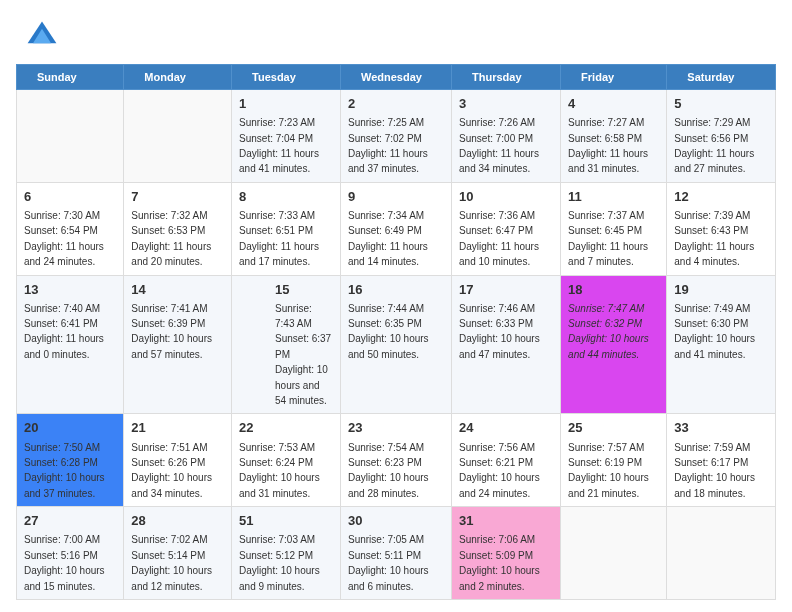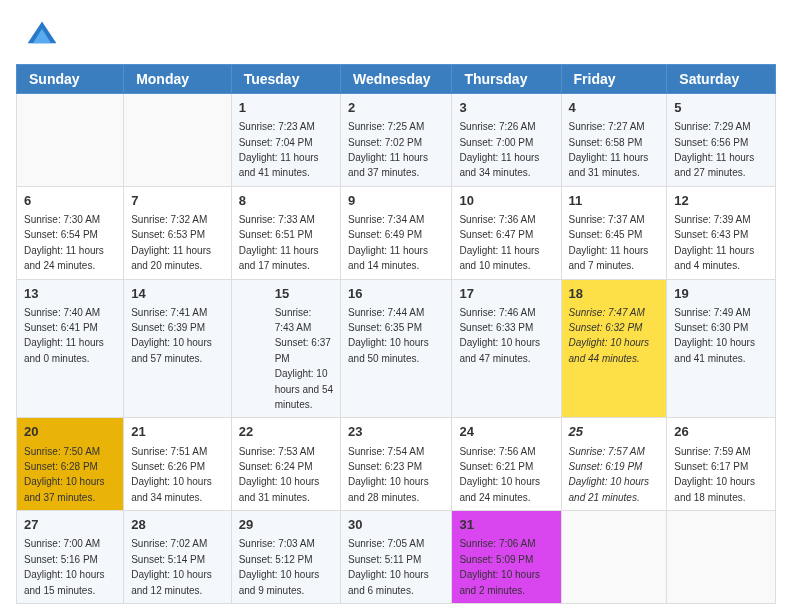--- a/index.html
+++ b/index.html
@@ -57,22 +57,22 @@
     .calendar {
       width: 100%;
       border-collapse: collapse;
       font-size: 11px;
       margin: 0 0 0 0;
     }
     .calendar th {
       background: #3a7ebf;
       color: #fff;
       text-align: left;
-      padding: 6px 12px;
-      font-size: 14px;
+      padding: 6px 20px;
+      font-size: 11px;
       font-weight: bold;
       border: 1px solid #5090cc;
     }
     .calendar td {
       vertical-align: top;
       padding: 5px 7px;
       border: 1px solid #ddd;
       width: 113px;
       min-height: 80px;
       background: #fff;
@@ -187,64 +187,64 @@
 Daylight: 10 hours and 57 minutes.</span></td>
           <td style="background: rgb(244, 247, 251); padding-left: 43px;"><span class="day-num">15</span><span class="day-info" style="white-space: pre-line;">Sunrise: 7:43 AM
 Sunset: 6:37 PM
 Daylight: 10 hours and 54 minutes.</span></td>
           <td style="background: rgb(244, 247, 251);"><span class="day-num">16</span><span class="day-info" style="white-space: pre-line;">Sunrise: 7:44 AM
 Sunset: 6:35 PM
 Daylight: 10 hours and 50 minutes.</span></td>
           <td style="background: rgb(244, 247, 251);"><span class="day-num">17</span><span class="day-info" style="white-space: pre-line;">Sunrise: 7:46 AM
 Sunset: 6:33 PM
 Daylight: 10 hours and 47 minutes.</span></td>
-          <td style="background: #fde047; margin-top: 16px;"><span class="day-num">18</span><span class="day-info" style="white-space: pre-line; font-style: italic;">Sunrise: 7:47 AM
+          <td style="background: #d946ef; margin-top: 16px;"><span class="day-num">18</span><span class="day-info" style="white-space: pre-line; font-style: italic;">Sunrise: 7:47 AM
 Sunset: 6:32 PM
 Daylight: 10 hours and 44 minutes.</span></td>
           <td style="background: rgb(244, 247, 251);"><span class="day-num">19</span><span class="day-info" style="white-space: pre-line; margin-top: 18px;">Sunrise: 7:49 AM
 Sunset: 6:30 PM
 Daylight: 10 hours and 41 minutes.</span></td>
         </tr>
         <tr>
-          <td style="background: #eab308;"><span class="day-num">20</span><span class="day-info" style="white-space: pre-line;">Sunrise: 7:50 AM
+          <td style="background: #3b82f6;"><span class="day-num">20</span><span class="day-info" style="white-space: pre-line;">Sunrise: 7:50 AM
 Sunset: 6:28 PM
 Daylight: 10 hours and 37 minutes.</span></td>
           <td style="background: rgb(255, 255, 255);"><span class="day-num">21</span><span class="day-info" style="white-space: pre-line;">Sunrise: 7:51 AM
 Sunset: 6:26 PM
 Daylight: 10 hours and 34 minutes.</span></td>
           <td style="background: rgb(255, 255, 255);"><span class="day-num">22</span><span class="day-info" style="white-space: pre-line;">Sunrise: 7:53 AM
 Sunset: 6:24 PM
 Daylight: 10 hours and 31 minutes.</span></td>
           <td style="background: rgb(255, 255, 255);"><span class="day-num">23</span><span class="day-info" style="white-space: pre-line;">Sunrise: 7:54 AM
 Sunset: 6:23 PM
 Daylight: 10 hours and 28 minutes.</span></td>
           <td style="background: rgb(255, 255, 255); margin-left: 33px;"><span class="day-num">24</span><span class="day-info" style="white-space: pre-line;">Sunrise: 7:56 AM
 Sunset: 6:21 PM
 Daylight: 10 hours and 24 minutes.</span></td>
-          <td style="background: rgb(255, 255, 255); font-style: italic;"><span class="day-num">25</span><span class="day-info" style="white-space: pre-line;">Sunrise: 7:57 AM
+          <td style="background: rgb(255, 255, 255);"><span class="day-num">25</span><span class="day-info" style="white-space: pre-line;">Sunrise: 7:57 AM
 Sunset: 6:19 PM
 Daylight: 10 hours and 21 minutes.</span></td>
-          <td style="background: rgb(255, 255, 255);"><span class="day-num">26</span><span class="day-info" style="white-space: pre-line;">Sunrise: 7:59 AM
+          <td style="background: rgb(255, 255, 255);"><span class="day-num">33</span><span class="day-info" style="white-space: pre-line;">Sunrise: 7:59 AM
 Sunset: 6:17 PM
 Daylight: 10 hours and 18 minutes.</span></td>
         </tr>
         <tr>
           <td style="background: rgb(244, 247, 251);"><span class="day-num">27</span><span class="day-info" style="white-space: pre-line;">Sunrise: 7:00 AM
 Sunset: 5:16 PM
 Daylight: 10 hours and 15 minutes.</span></td>
           <td style="background: rgb(244, 247, 251); margin-left: 47px;"><span class="day-num">28</span><span class="day-info" style="white-space: pre-line;">Sunrise: 7:02 AM
 Sunset: 5:14 PM
 Daylight: 10 hours and 12 minutes.</span></td>
-          <td style="background: rgb(244, 247, 251);"><span class="day-num">29</span><span class="day-info" style="white-space: pre-line;">Sunrise: 7:03 AM
+          <td style="background: rgb(244, 247, 251);"><span class="day-num">51</span><span class="day-info" style="white-space: pre-line;">Sunrise: 7:03 AM
 Sunset: 5:12 PM
 Daylight: 10 hours and 9 minutes.</span></td>
           <td style="background: rgb(244, 247, 251);"><span class="day-num">30</span><span class="day-info" style="white-space: pre-line;">Sunrise: 7:05 AM
 Sunset: 5:11 PM
 Daylight: 10 hours and 6 minutes.</span></td>
-          <td style="background: #d946ef;"><span class="day-num">31</span><span class="day-info" style="white-space: pre-line;">Sunrise: 7:06 AM
+          <td style="background: #f9a8d4;"><span class="day-num">31</span><span class="day-info" style="white-space: pre-line;">Sunrise: 7:06 AM
 Sunset: 5:09 PM
 Daylight: 10 hours and 2 minutes.</span></td>
           <td class="empty-cell"></td>
           <td class="empty-cell"></td>
         </tr>
       </tbody>
   </table>
 </div>
 
 </body></html>

